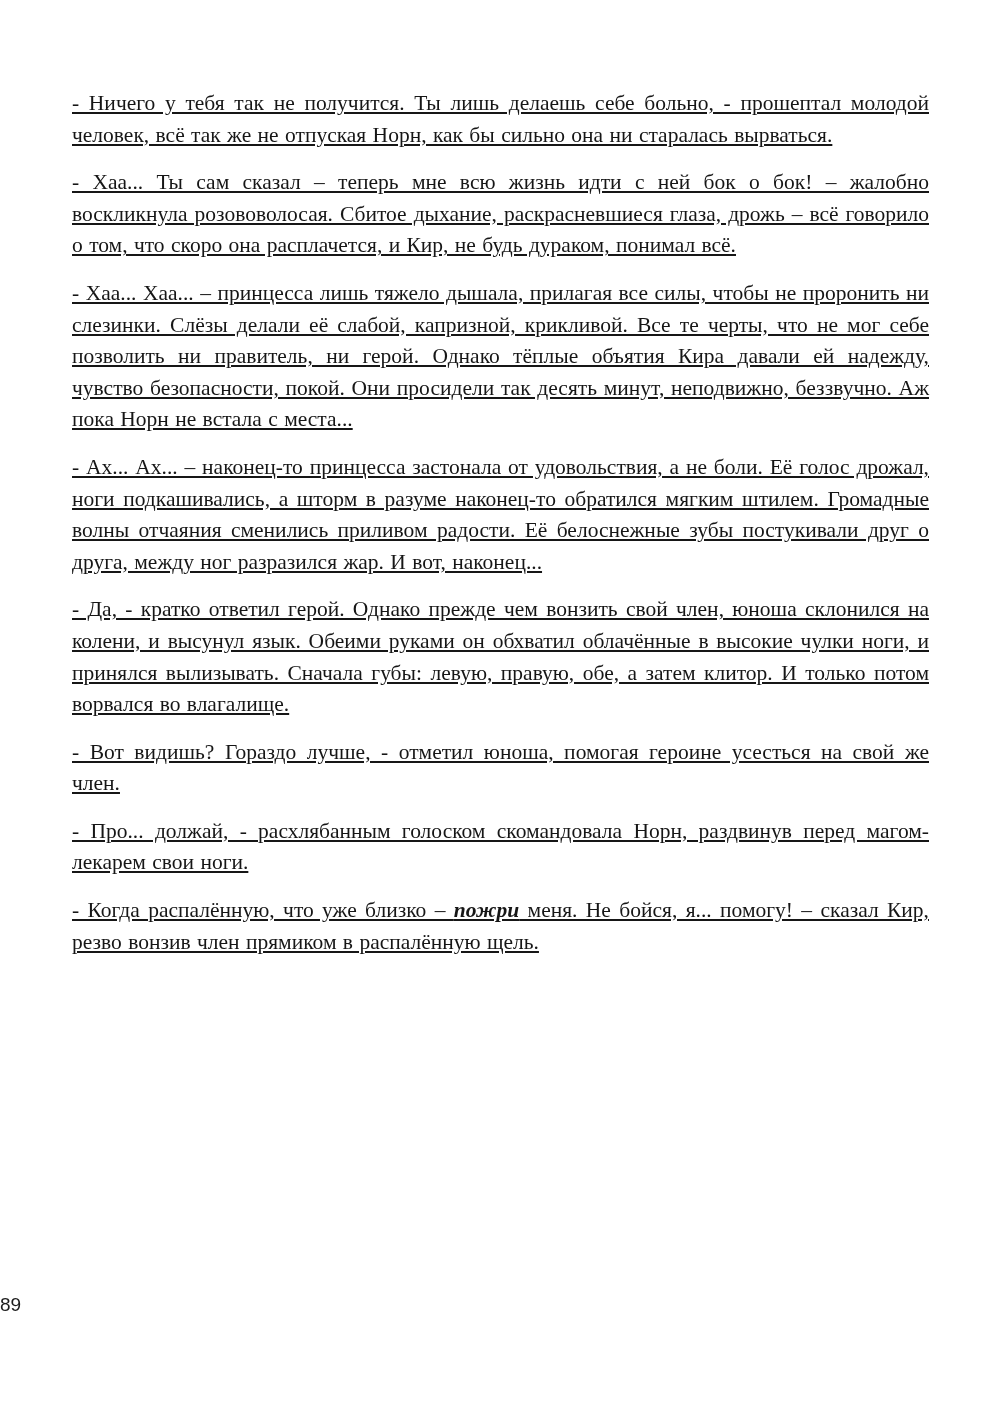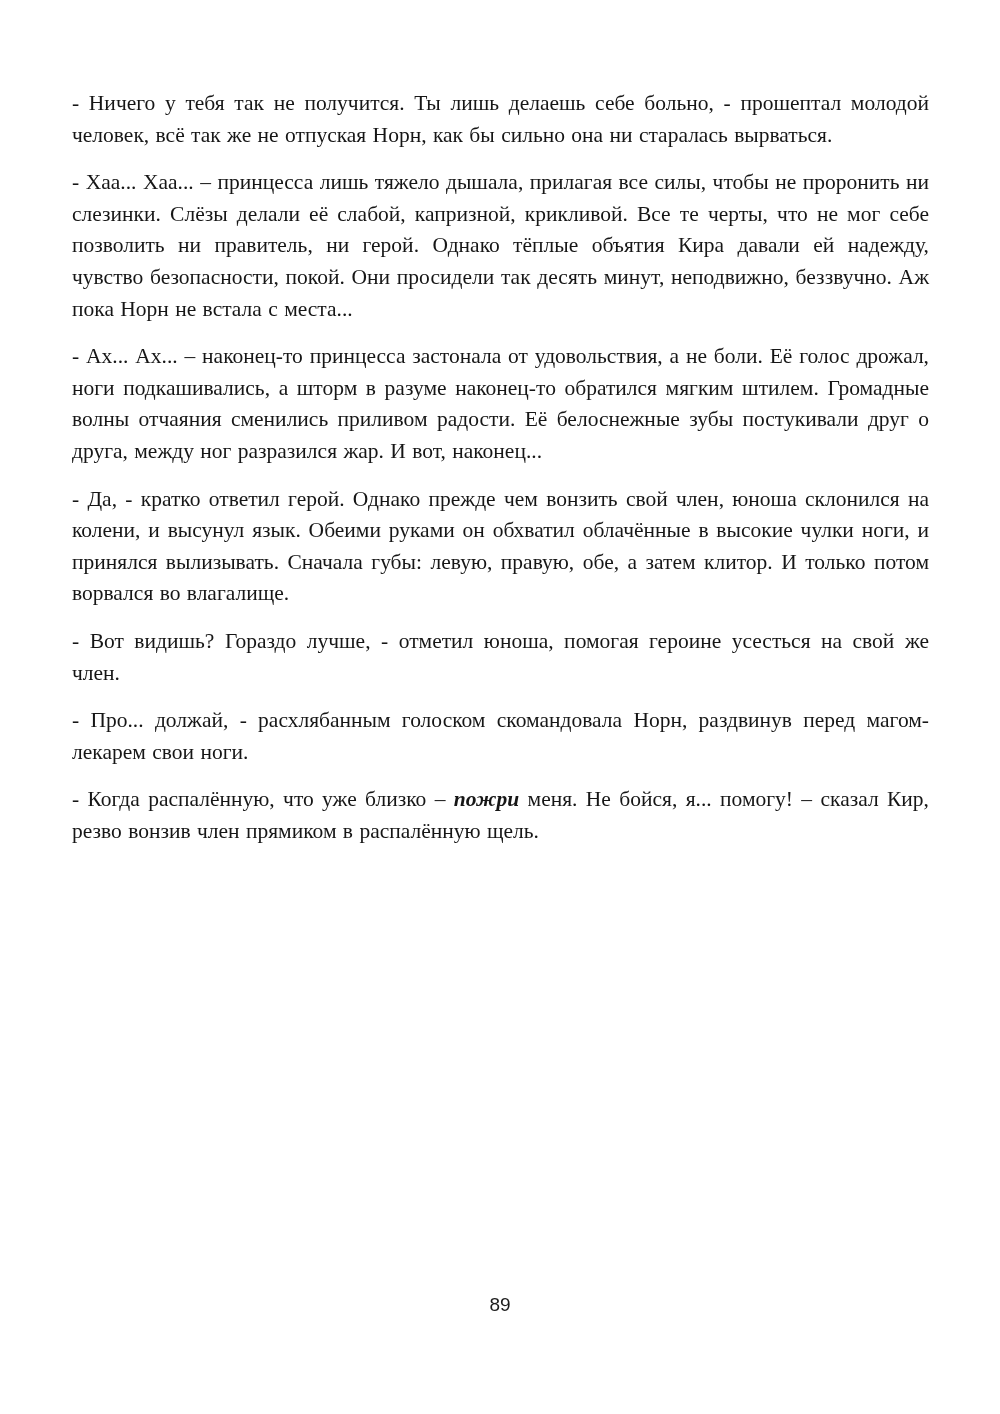--- a/index.html
+++ b/index.html
@@ -21,46 +21,48 @@
     left: 72px;
     top: 88px;
     width: 857px;
   }
   .para {
     margin: 0 0 16px 0;
     font-size: 21.5px;
     line-height: 31.6px;
     text-align: justify;
     word-spacing: 1px;
+    text-decoration: underline;
   }
   .para:last-child {
     margin-bottom: 0;
   }
   .emph {
     font-weight: bold;
     font-style: italic;
   }
   .page-footer {
     position: absolute;
     left: 0;
     top: 1294px;
     width: 100%;
-    text-align: center;
+    text-align: left;
     font-family: "Liberation Sans", sans-serif;
     font-size: 19px;
     color: #1c1c1c;
   }
 </style>
 </head>
 <body>
 
 <div class="page">
 
   <div class="text-block">
     <p class="para">- Ничего у тебя так не получится. Ты лишь делаешь себе больно, - прошептал молодой человек, всё так же не отпуская Норн, как бы сильно она ни старалась вырваться.</p>
+    <p class="para">- Хаа... Ты сам сказал – теперь мне всю жизнь идти с ней бок о бок! – жалобно воскликнула розововолосая. Сбитое дыхание, раскрасневшиеся глаза, дрожь – всё говорило о том, что скоро она расплачется, и Кир, не будь дураком, понимал всё.</p>
     <p class="para">- Хаа... Хаа... – принцесса лишь тяжело дышала, прилагая все силы, чтобы не проронить ни слезинки. Слёзы делали её слабой, капризной, крикливой. Все те черты, что не мог себе позволить ни правитель, ни герой. Однако тёплые объятия Кира давали ей надежду, чувство безопасности, покой. Они просидели так десять минут, неподвижно, беззвучно. Аж пока Норн не встала с места...</p>
     <p class="para">- Ах... Ах... – наконец-то принцесса застонала от удовольствия, а не боли. Её голос дрожал, ноги подкашивались, а шторм в разуме наконец-то обратился мягким штилем. Громадные волны отчаяния сменились приливом радости. Её белоснежные зубы постукивали друг о друга, между ног разразился жар. И вот, наконец...</p>
     <p class="para">- Да, - кратко ответил герой. Однако прежде чем вонзить свой член, юноша склонился на колени, и высунул язык. Обеими руками он обхватил облачённые в высокие чулки ноги, и принялся вылизывать. Сначала губы: левую, правую, обе, а затем клитор. И только потом ворвался во влагалище.</p>
     <p class="para">- Вот видишь? Гораздо лучше, - отметил юноша, помогая героине усесться на свой же член.</p>
     <p class="para">- Про... должай, - расхлябанным голоском скомандовала Норн, раздвинув перед магом-лекарем свои ноги.</p>
     <p class="para">
       <span>- Когда распалённую, что уже близко – </span><span class="emph">пожри</span><span> меня. Не бойся, я... помогу! – сказал Кир, резво вонзив член прямиком в распалённую щель.</span>
     </p>
   </div>
 

